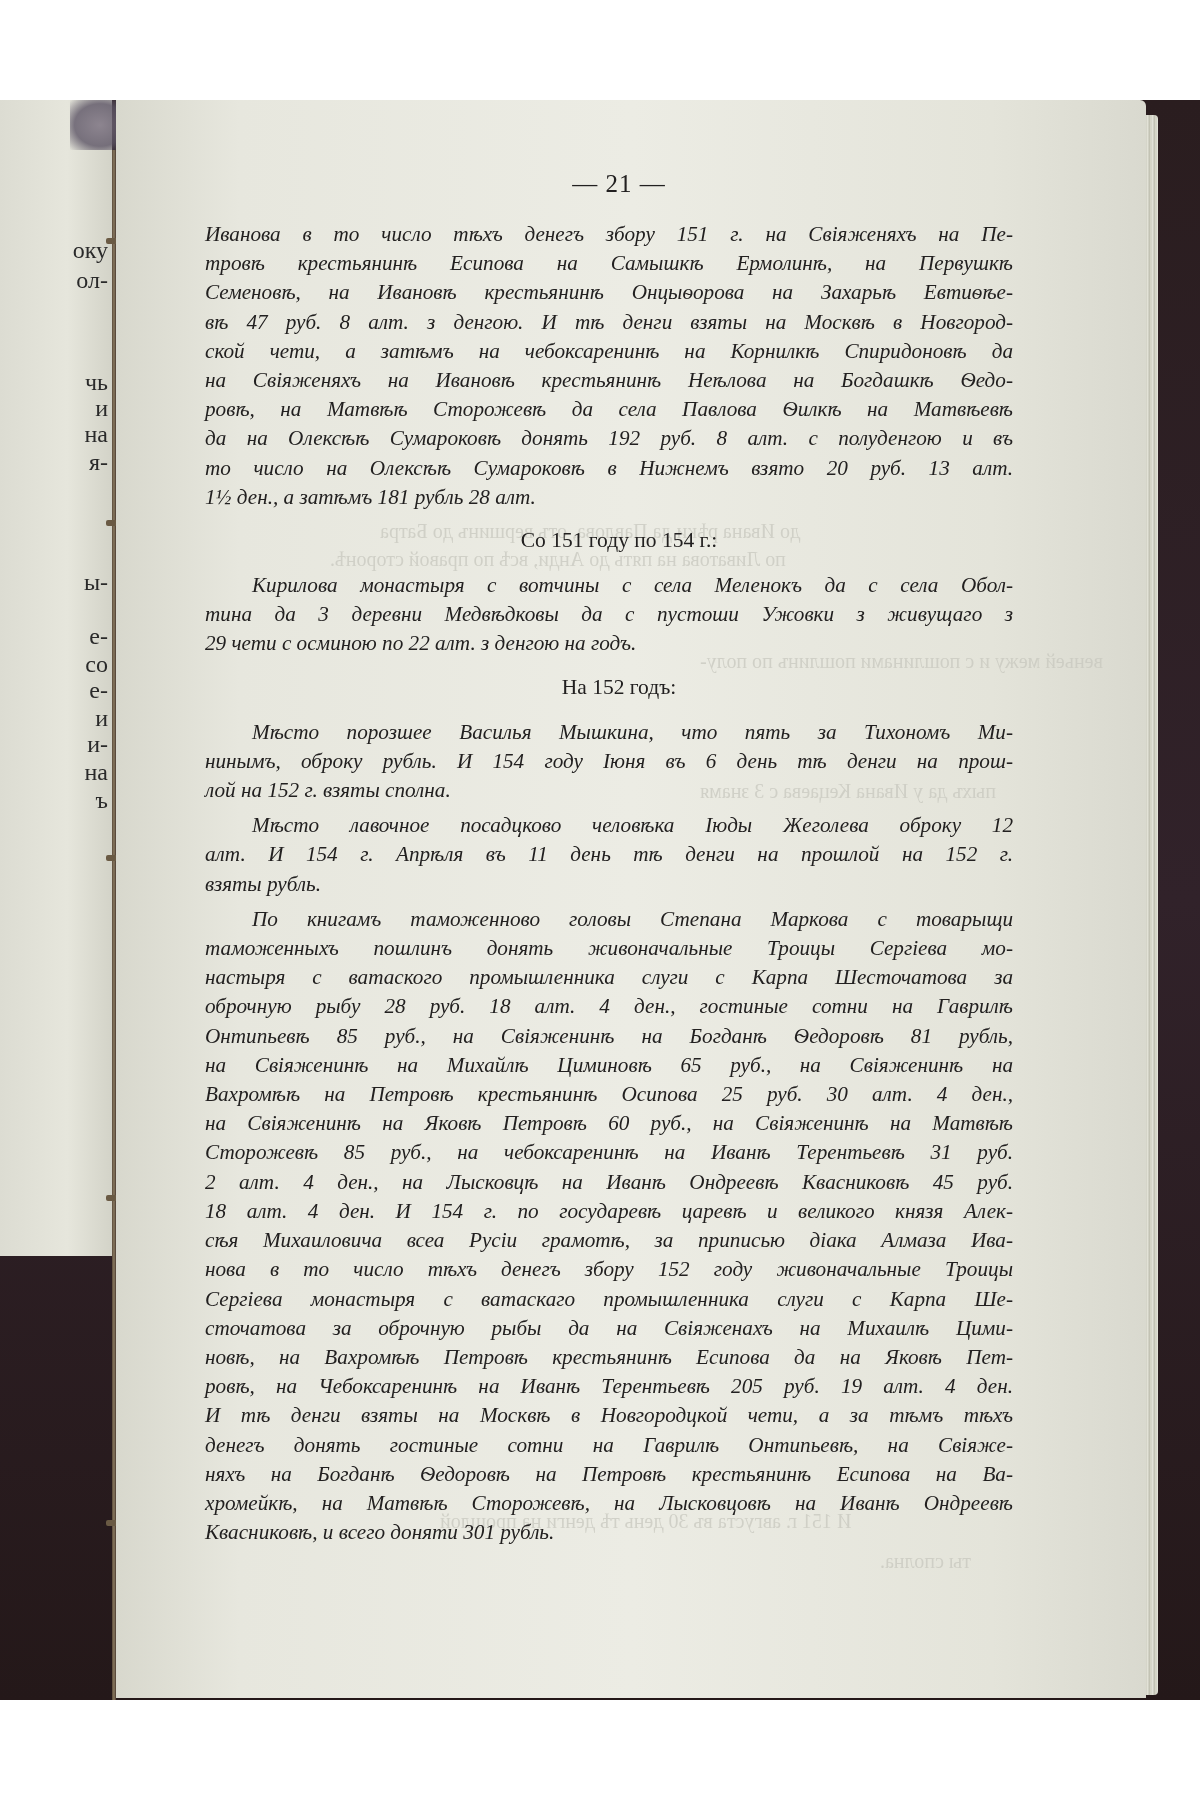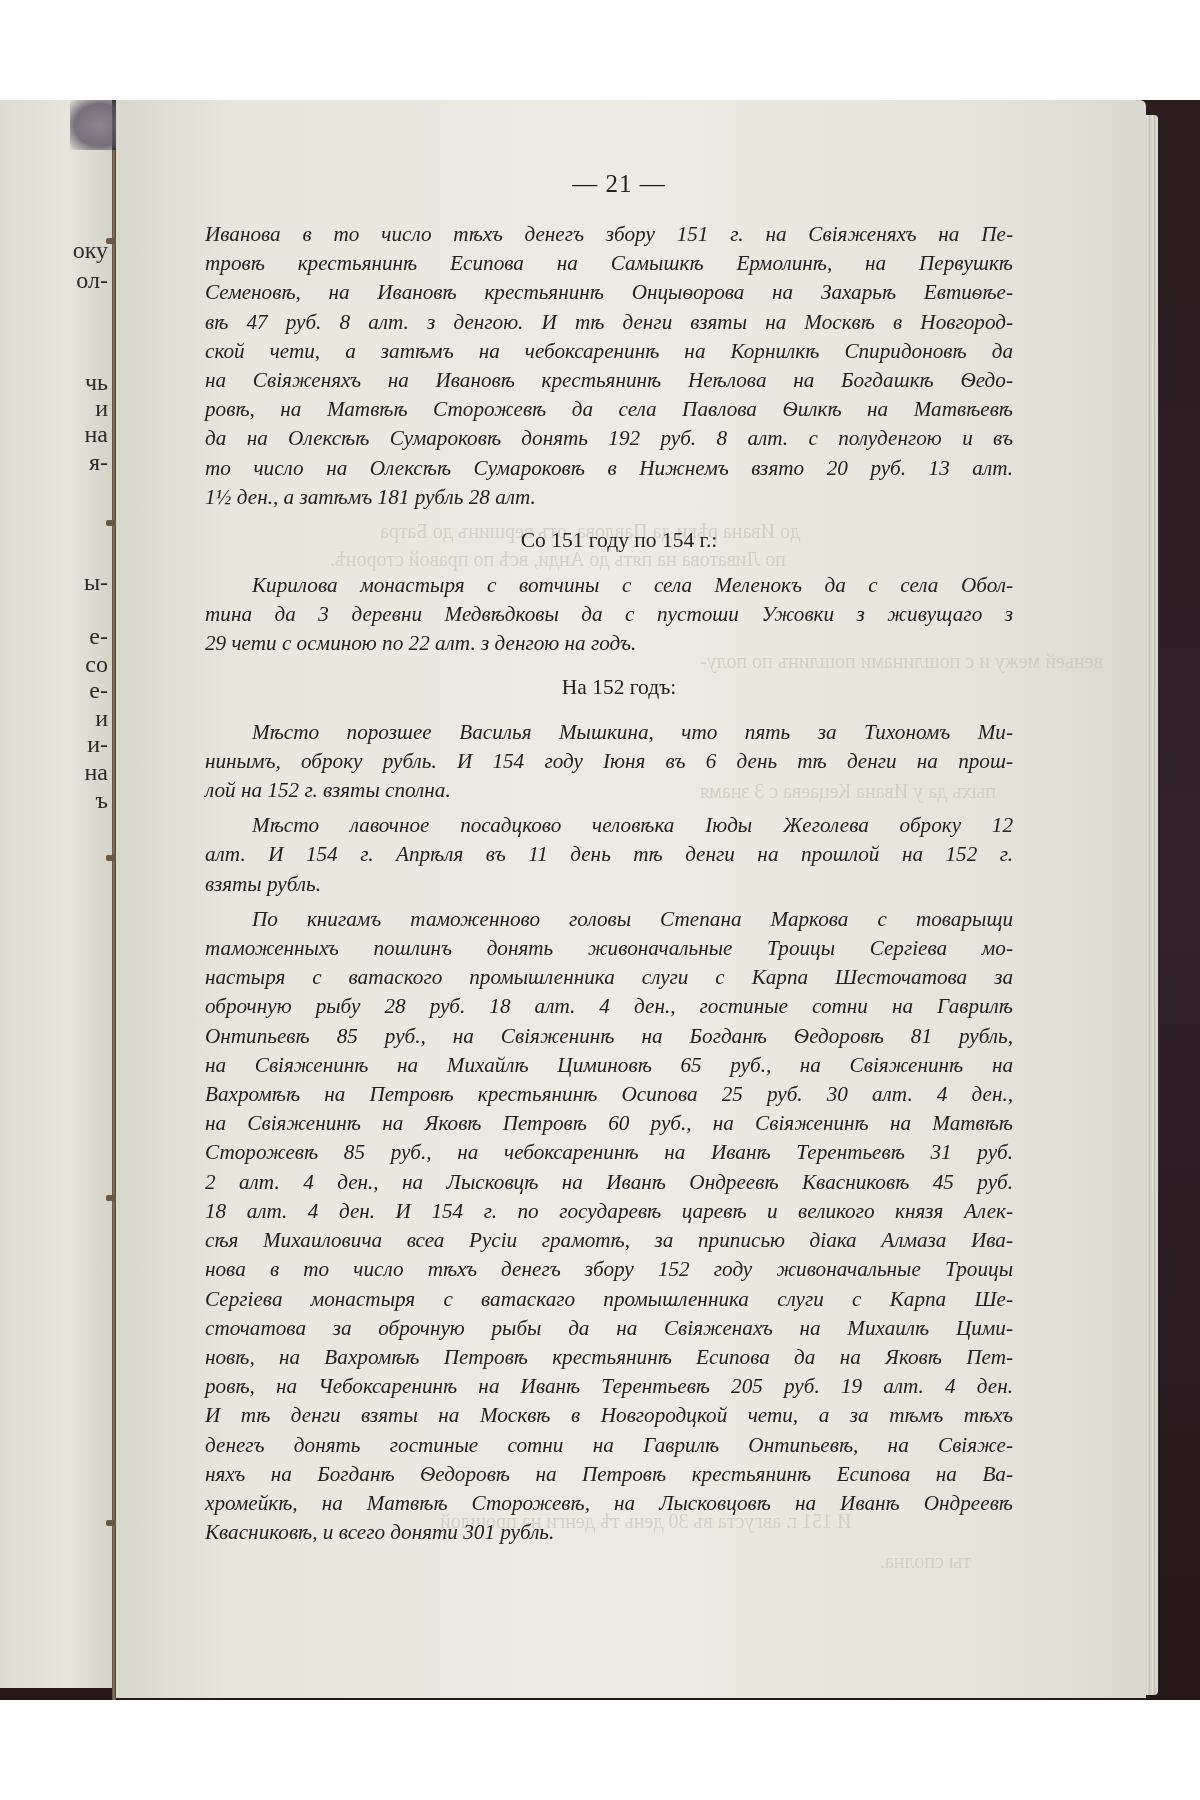--- a/index.html
+++ b/index.html
@@ -18,21 +18,21 @@
     }
     .desk {
       position: absolute;
       left: 0; top: 100px;
       width: 1200px; height: 1600px;
       background: linear-gradient(180deg, #2a1d1f 0%, #31222a 50%, #241819 100%);
     }
     .left-page {
       position: absolute;
       left: 0; top: 100px;
-      width: 112px; height: 1588px;
+      width: 112px; height: 1156px;
       background: linear-gradient(90deg, #dcdcd2 0%, #e6e6dc 60%, #d3d3c8 100%);
     }
     .left-page .frag {
       position: absolute;
       right: 4px;
       font-family: "Liberation Serif", serif;
       font-size: 24px;
       color: #2a2a2a;
       text-align: right;
       line-height: 1;

